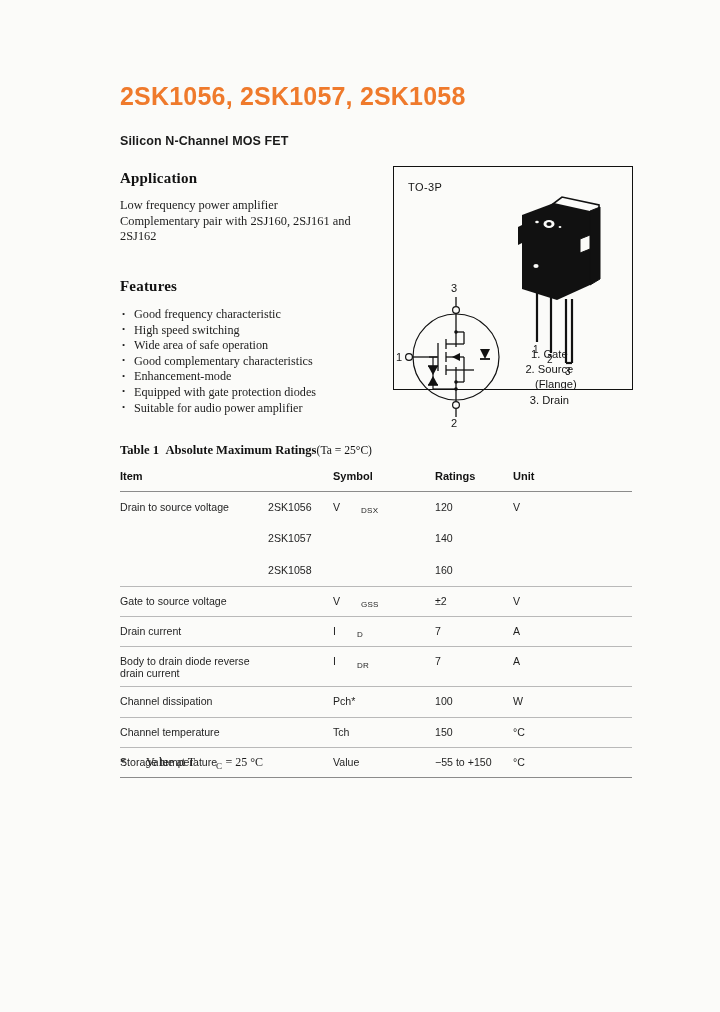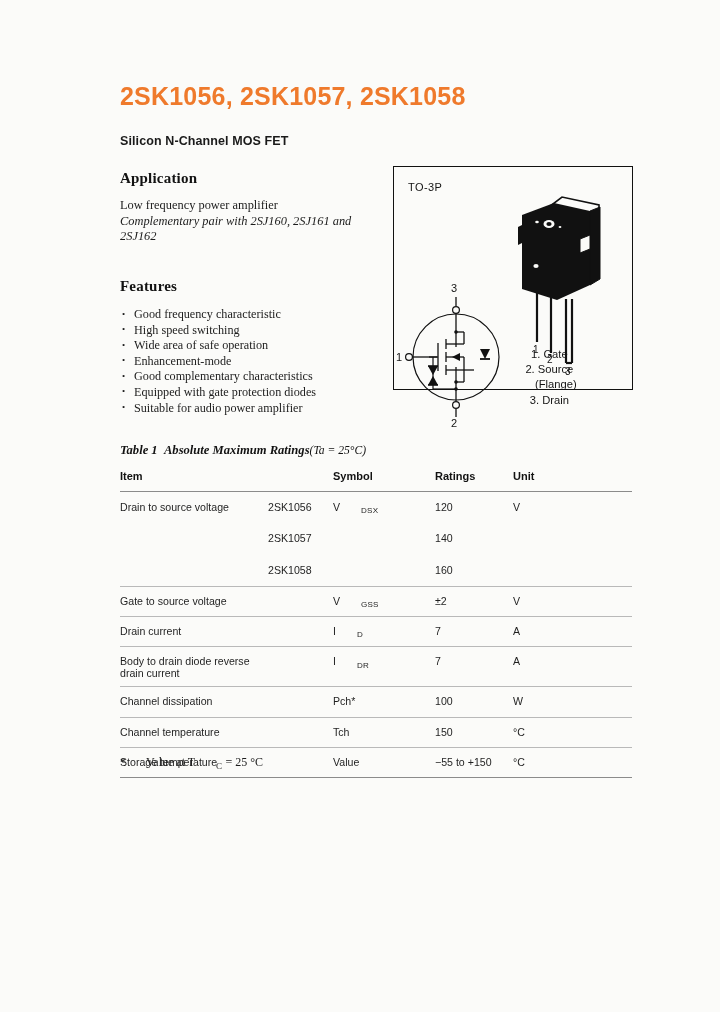--- a/index.html
+++ b/index.html
@@ -63,21 +63,21 @@
     position: absolute;
     left: 100px;
     font-family: "Liberation Serif", serif;
     font-size: 12.4px;
     color: #1c1c1c;
     line-height: 15.5px;
     width: 268px;
   }
   #application-text { top: 198px; }
   #application-text .ln { display: block; white-space: nowrap; }
-  #application-text .ln.wrap { white-space: normal; font-style: italic; }
+  #application-text .ln.wrap { white-space: normal; }
 
   
   .feature-list {
     position: absolute;
     left: 100px;
     top: 307px;
     width: 272px;
     margin: 0;
     padding: 0;
     list-style: none;
@@ -140,21 +140,20 @@
 
   
   .table-caption {
     position: absolute;
     left: 100px;
     top: 443px;
     font-family: "Liberation Serif", serif;
     font-size: 12.6px;
     color: #121212;
     white-space: nowrap;
-    font-style: italic;
   }
   .table-caption b { font-weight: bold; }
   .table-caption .small { font-size: 11.6px; }
 
   .ratings-table {
     position: absolute;
     left: 100px;
     top: 470px;
     width: 512px;
     border-collapse: collapse;
@@ -209,22 +208,22 @@
   <div class="serif-body" id="application-text">
     <span class="ln">Low frequency power amplifier</span>
     <span class="ln wrap">Complementary pair with 2SJ160, 2SJ161 and 2SJ162</span>
   </div>
 
   <div class="sec-head" id="features-heading">Features</div>
   <ul class="feature-list">
     <li>Good frequency characteristic</li>
     <li>High speed switching</li>
     <li>Wide area of safe operation</li>
+    <li>Good complementary characteristics</li>
     <li>Enhancement-mode</li>
-    <li>Good complementary characteristics</li>
     <li>Equipped with gate protection diodes</li>
     <li>Suitable for audio power amplifier</li>
   </ul>
 
   <div class="figure-box">
     <div class="pkg-label">TO-3P</div>
 
     <svg class="fig-svg" viewBox="0 0 240 262">
 
       <g>

